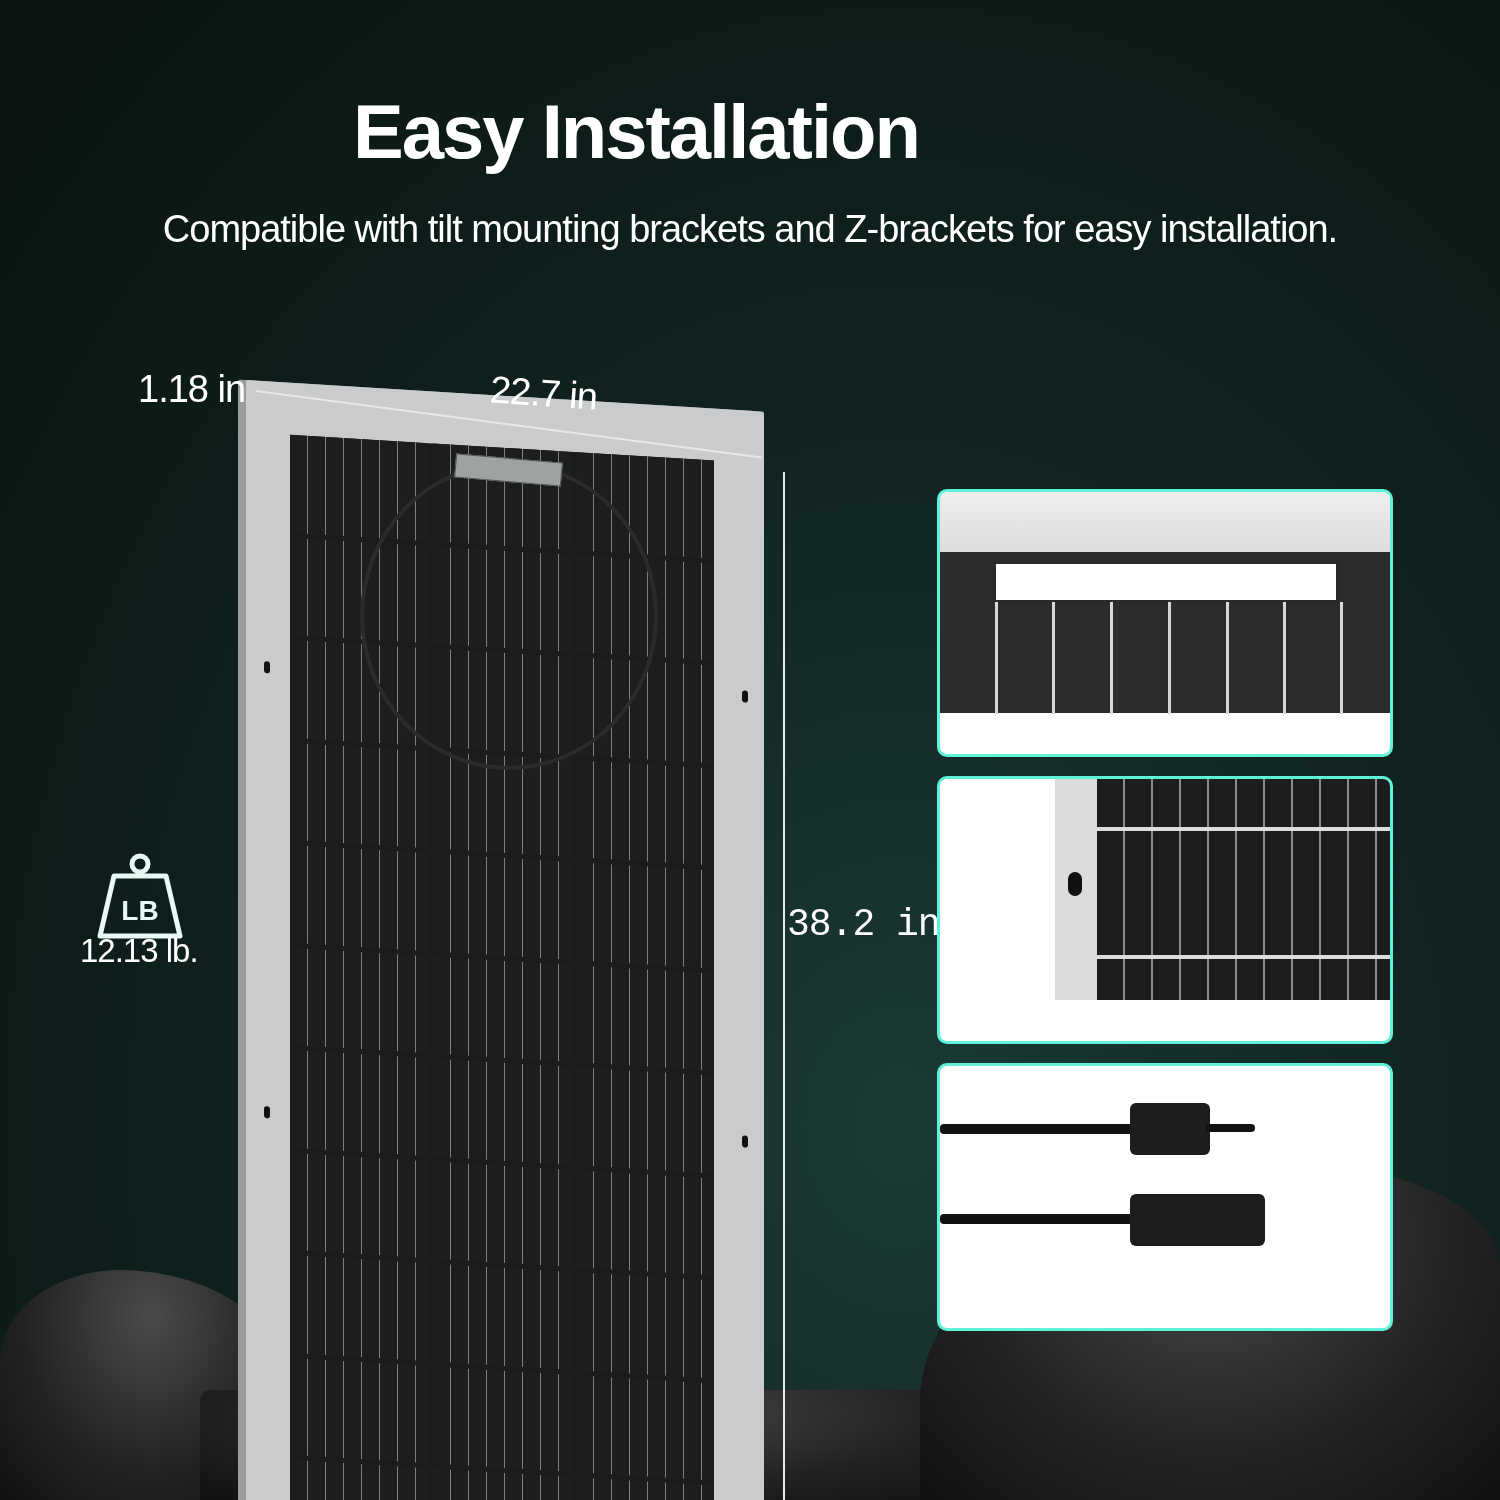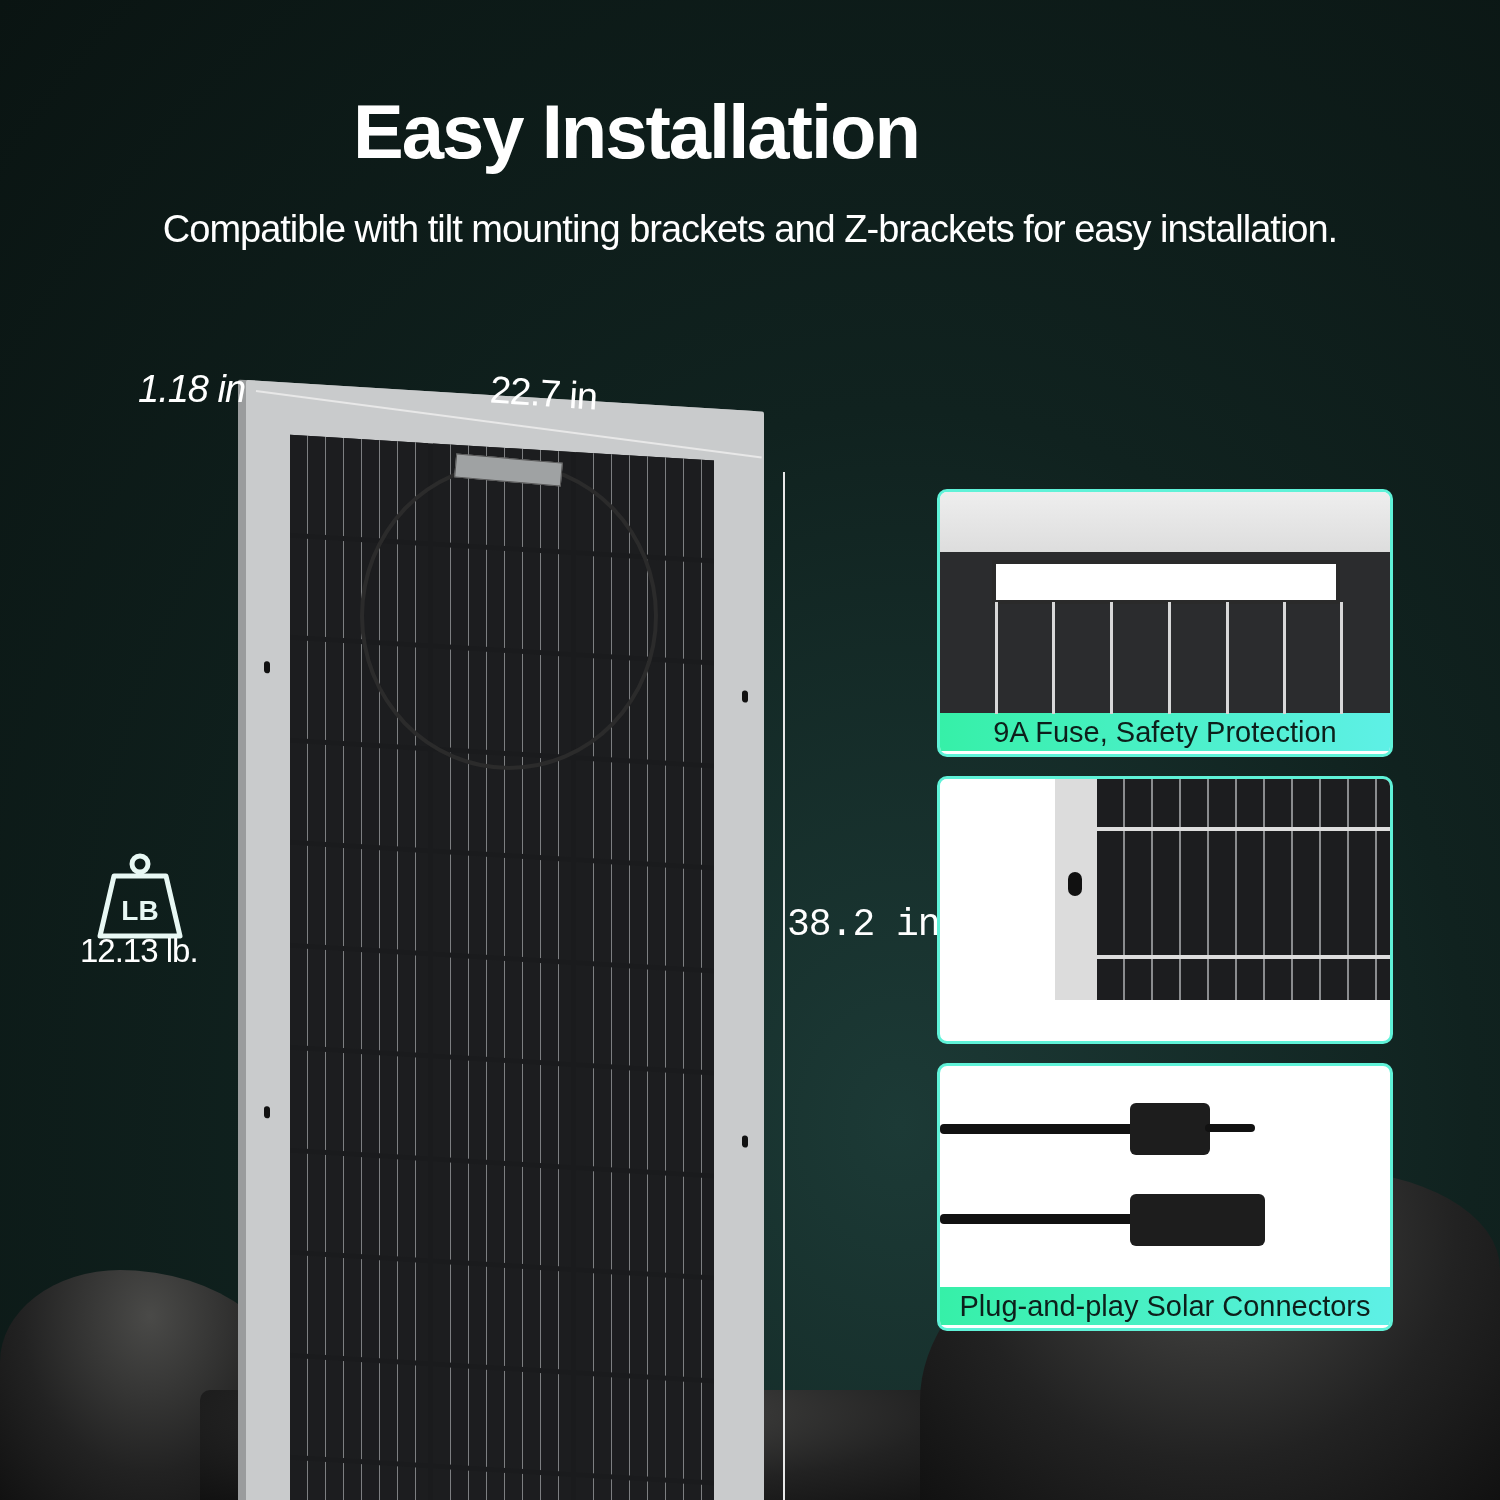--- a/index.html
+++ b/index.html
@@ -86,21 +86,21 @@
 
   </div>
   <div class="hole" style="left:18px;top:280px;"></div>
   <div class="hole" style="left:18px;top:725px;"></div>
   <div class="hole" style="right:16px;top:280px;"></div>
   <div class="hole" style="right:16px;top:725px;"></div>
 </div>
 <div class="cable"></div>
 <div class="jbox"></div>
 
-<div class="dim" style="left:138px;top:368px;font-style:italic;">1.18 in</div>
+<div class="dim" style="left:138px;top:368px;">1.18 in</div>
 <div class="dim" style="left:490px;top:372px;transform:rotate(4deg);">22.7 in</div>
 <div class="dimline" style="left:256px;top:390px;width:510px;height:2px;transform:rotate(7.5deg);transform-origin:left;"></div>
 <div class="dimline" style="left:783px;top:472px;width:2px;height:1222px;"></div>
 <div class="dim" style="left:787px;top:903px;font-family:Liberation Mono, monospace;">38.2 in</div>
 
 <svg class="weight" viewBox="0 0 88 90">
   <circle cx="44" cy="12" r="8" fill="none" stroke="#e8f8f4" stroke-width="5"></circle>
   <path d="M18 24 H70 L84 84 H4 Z" fill="none" stroke="#e8f8f4" stroke-width="5" stroke-linejoin="round"></path>
   <text x="44" y="68" text-anchor="middle" fill="#e8f8f4" font-size="28" font-weight="bold" font-family="Liberation Sans, sans-serif">LB</text>
 </svg>
@@ -110,21 +110,20 @@
   <div class="img c1img">
     <div class="fusebar"></div>
     <div class="busbar" style="left:55px"></div>
       <div class="busbar" style="left:112px"></div>
     <div class="busbar" style="left:170px"></div>
       <div class="busbar" style="left:228px"></div>
     <div class="busbar" style="left:286px"></div>
       <div class="busbar" style="left:343px"></div>
     <div class="busbar" style="left:400px"></div>
   </div>
-  <div class="cap">9A Fuse, Safety Protection</div>
 </div>
 
 <div class="card card2">
   <div class="img c2img">
     <div style="width:115px;background:#fff;"></div>
     <div style="width:42px;background:#dcdcdc;position:relative;">
       <div style="position:absolute;left:13px;top:93px;width:14px;height:24px;border-radius:7px;background:#111;"></div>
     </div>
     <div style="flex:1;background:repeating-linear-gradient(90deg,#1c1d1f 0,#1c1d1f 26px,#8a8c8e 26px,#8a8c8e 28px);position:relative;">
       <div style="position:absolute;left:0;right:0;top:48px;height:4px;background:#ddd;"></div>
@@ -134,14 +133,13 @@
 </div>
 
 <div class="card card3">
   <div class="img c3img">
     <div class="wire" style="left:0;top:58px;width:200px;"></div>
     <div class="plug" style="left:190px;top:37px;"></div>
     <div class="wire" style="left:265px;top:58px;width:50px;height:8px;"></div>
     <div class="wire" style="left:0;top:148px;width:200px;"></div>
     <div class="plug" style="left:190px;top:128px;width:135px;"></div>
   </div>
-  <div class="cap">Plug-and-play Solar Connectors</div>
 </div>
 
 </body></html>

